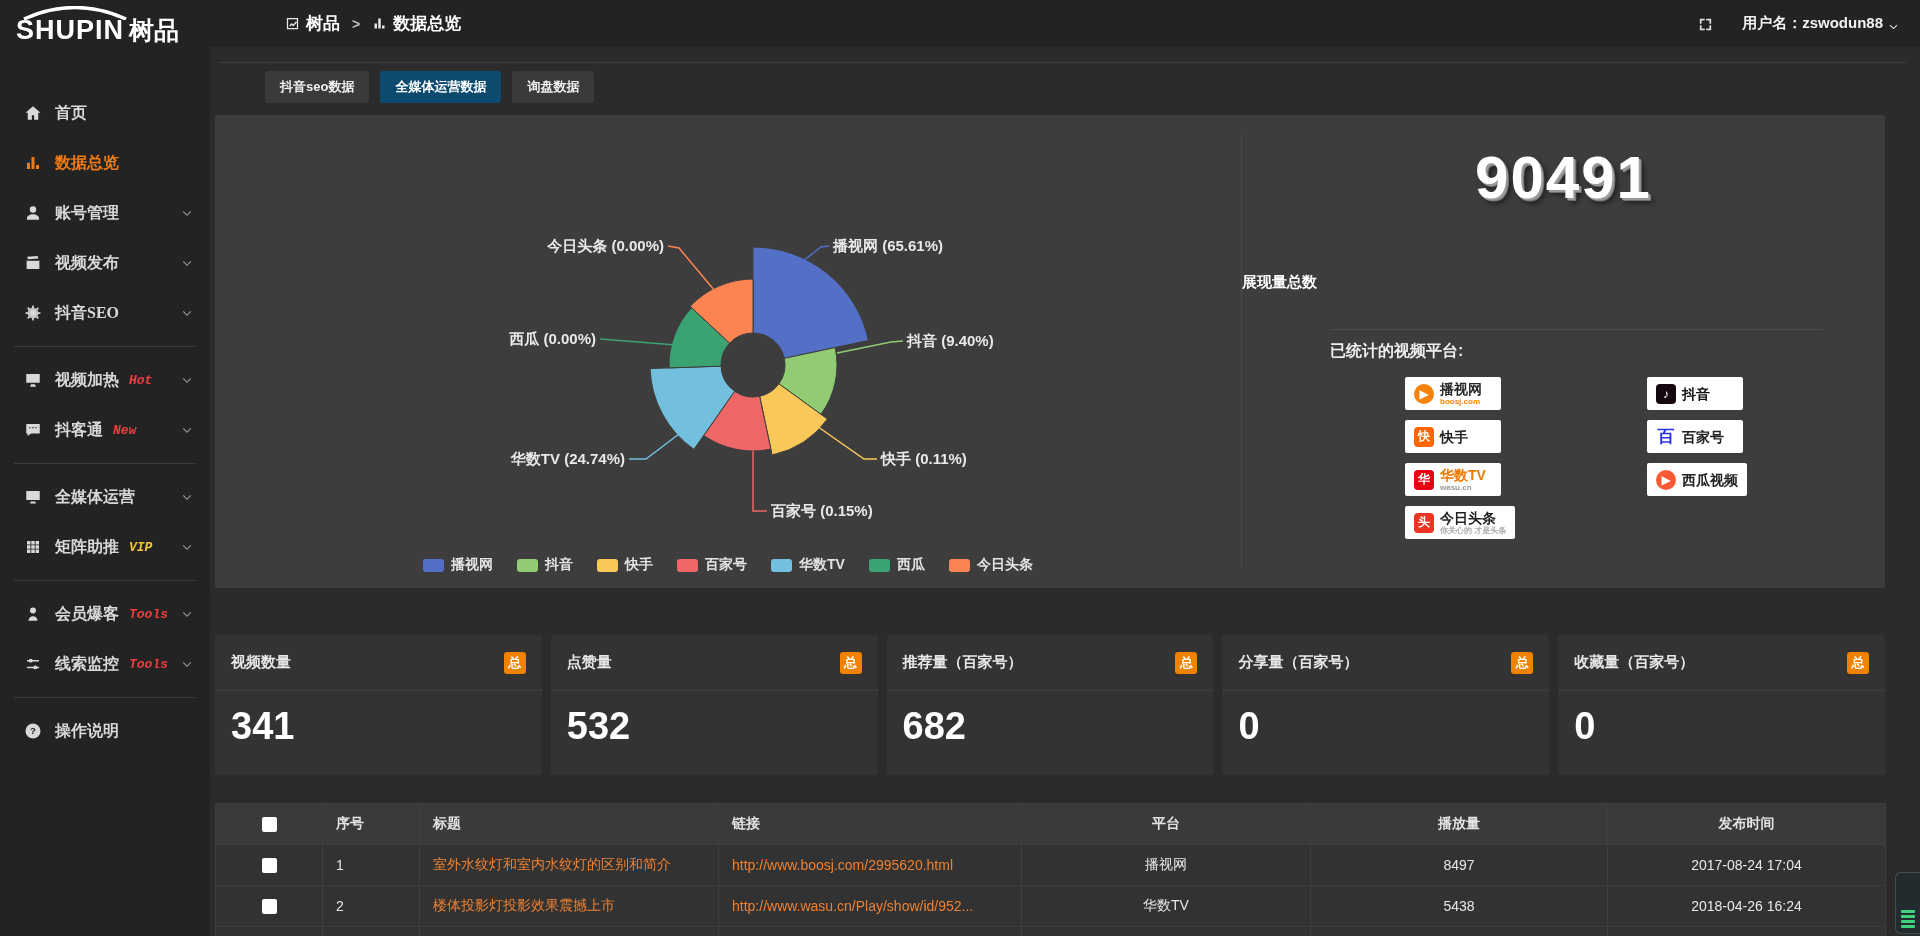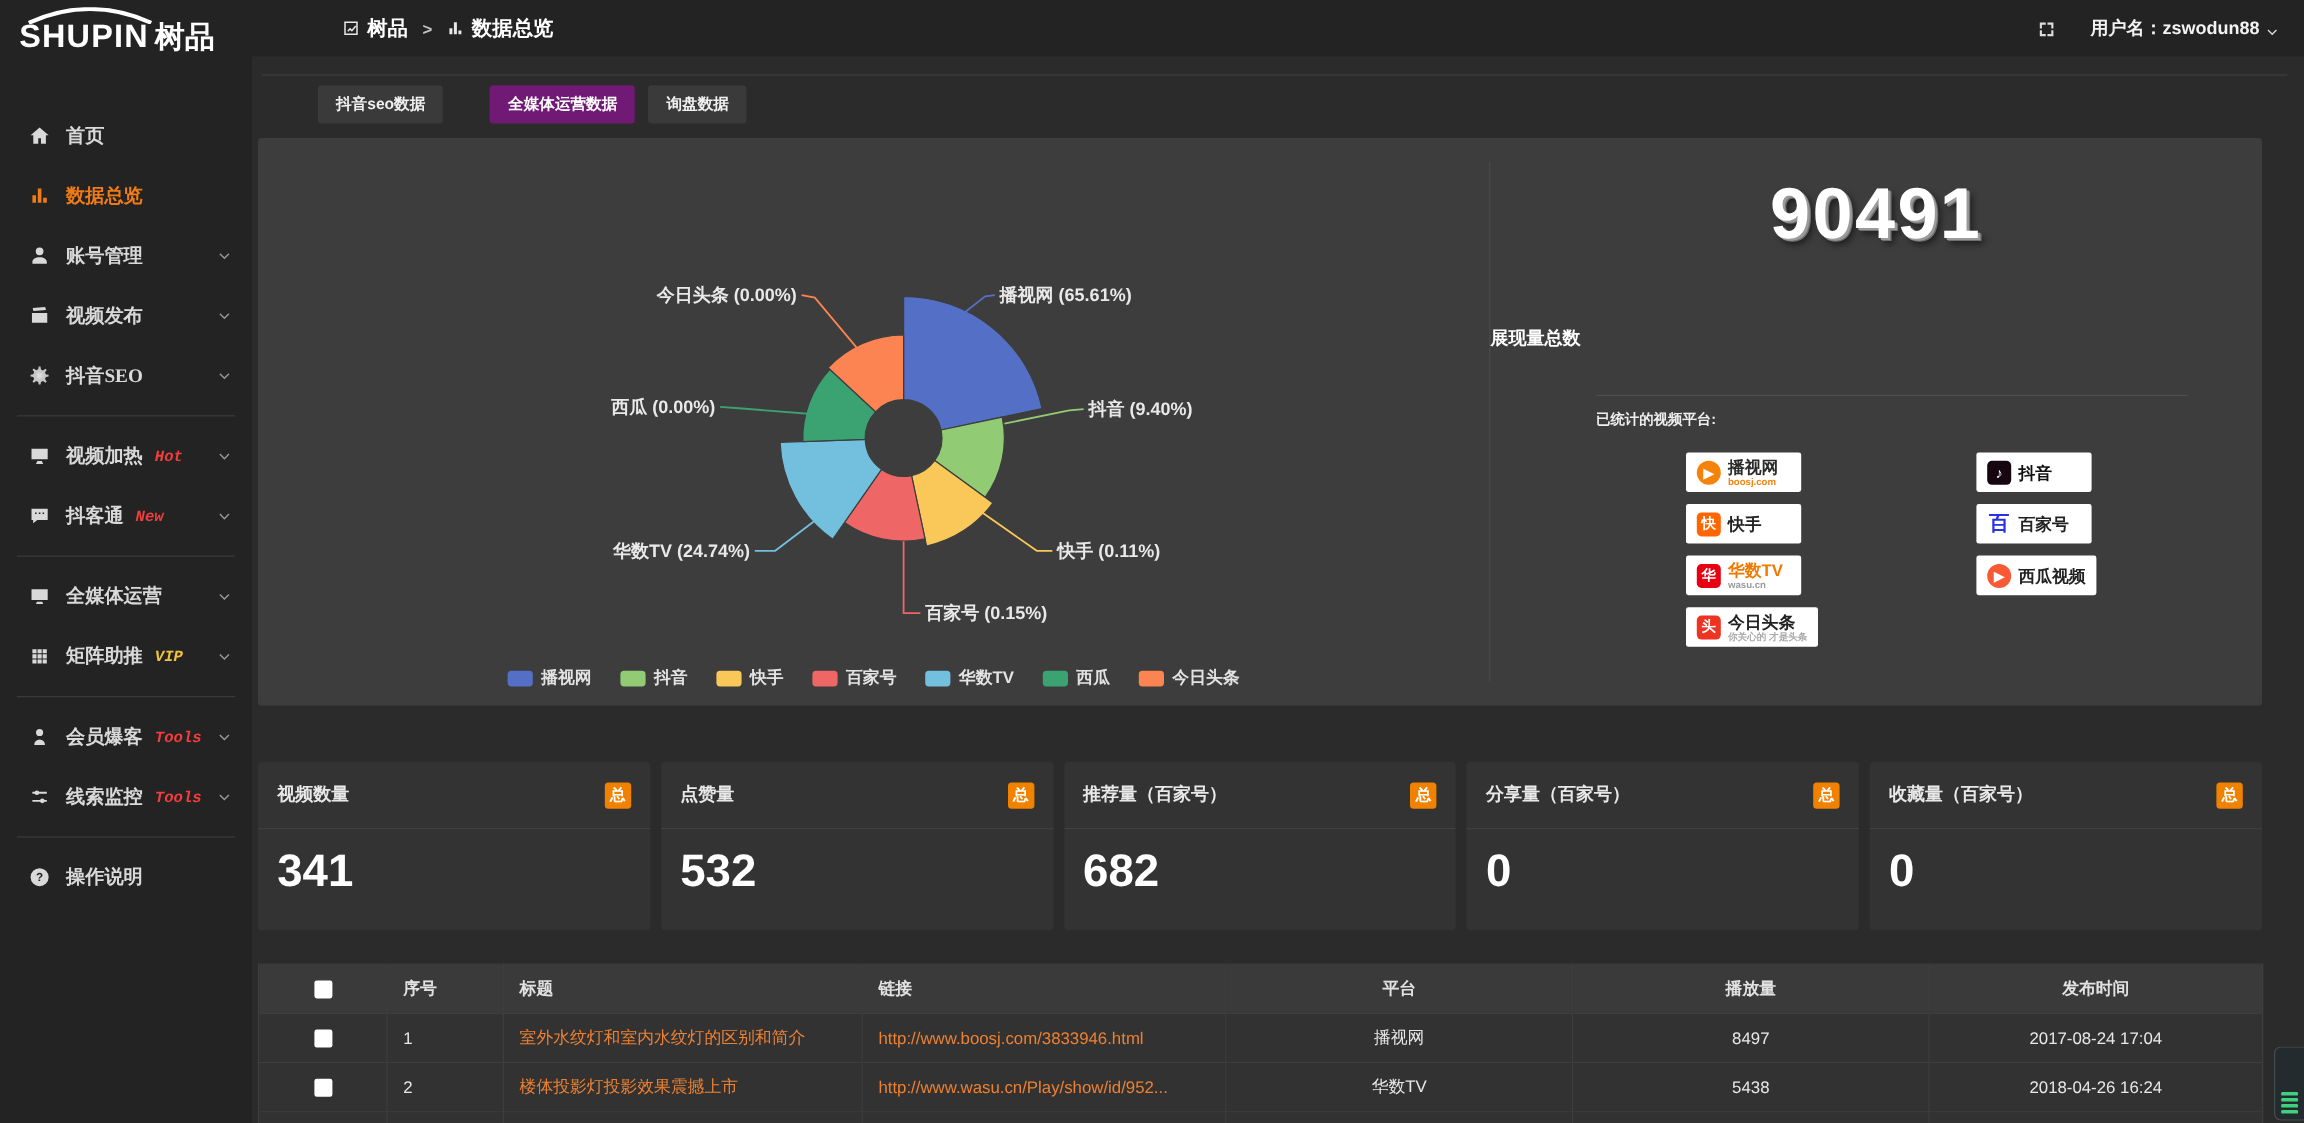--- a/index.html
+++ b/index.html
@@ -36,37 +36,37 @@
   .user-label{margin-left:28px;font-size:15px;font-weight:600;color:#f2f2f2;cursor:pointer;}
   .user-chevron{margin-left:4px;color:#ddd;}
   .user-chevron svg{width:13px;height:13px;display:block;}
   
   #main{position:absolute;left:210px;top:47px;width:1710px;height:889px;}
   .topline{position:absolute;left:8px;right:14px;top:15px;height:1px;background:#3d3d3d;}
   #tabs{position:absolute;left:55px;top:24px;display:flex;}
   .tab{height:32px;padding:0 15px;margin-right:11px;border:none;border-radius:3px;
     background:#3a3a3a;color:#f0f0f0;font-size:13px;font-weight:bold;
     font-family:inherit;cursor:pointer;line-height:32px;}
-  .tab.active{background:#701a75;color:#fff;margin-left:28px;}
+  .tab.active{background:#0c4a6e;color:#fff;}
   
   #panel{position:absolute;left:5px;top:68px;width:1670px;height:473px;background:#3d3d3d;border-radius:3px;}
   #chart-area{position:absolute;left:0;top:0;width:1026px;height:473px;}
   #rose{position:absolute;left:0;top:0;}
   #legend{position:absolute;left:0;bottom:14px;width:100%;display:flex;justify-content:center;align-items:center;}
   .lg-item{display:flex;align-items:center;margin:0 12px;cursor:pointer;}
   .lg-swatch{width:21px;height:13px;border-radius:3px;margin-right:7px;}
   .lg-label{font-size:14px;font-weight:600;color:#e3e3e3;}
   #vdiv{position:absolute;left:1026px;top:20px;bottom:20px;width:1px;background:#4a4a4a;}
   
   #summary{position:absolute;left:1027px;top:0;right:0;bottom:0;}
   .total{position:absolute;top:28px;width:100%;text-align:center;font-size:60px;font-weight:800;color:#fff;
     text-shadow:2px 2px 0 #9a9a9a,3px 3px 0 #6f6f6f,5px 5px 5px rgba(0,0,0,.5);letter-spacing:2px;}
   .total-label{position:absolute;top:158px;width:100%;text-align:left;font-size:15px;font-weight:bold;color:#fff;}
   .hdiv{position:absolute;top:214px;left:88px;right:62px;height:1px;background:#4d4d4d;}
-  .plat-title{position:absolute;top:226px;left:88px;font-size:12px;font-weight:600;color:#eee;}
+  .plat-title{position:absolute;top:226px;left:88px;font-size:16px;font-weight:600;color:#eee;}
   #plat-grid{position:absolute;left:163px;top:262px;display:grid;grid-template-columns:242px max-content;
     grid-row-gap:10px;}
   .plat-badge{display:flex;align-items:center;background:#fff;border-radius:2px;height:33px;
     padding:0 9px;width:fit-content;min-width:78px;}
   .p-icon{width:20px;height:20px;border-radius:4px;display:flex;align-items:center;justify-content:center;
     color:#fff;font-size:12px;font-weight:bold;flex:0 0 20px;}
   .p-icon.round{border-radius:50%;}
   .p-icon.bare{background:transparent !important;font-size:17px;}
   .p-main{margin-left:6px;display:flex;flex-direction:column;justify-content:center;line-height:1;}
   .p-name{font-size:14px;font-weight:bold;}
@@ -478,21 +478,21 @@
               <th class="ac">发布时间</th>
             </tr>
           </thead>
           <tbody>
             <tr>
               <td class="ac">
                 <div class="cb"></div>
               </td>
               <td class="al">1</td>
               <td class="al cell-link">室外水纹灯和室内水纹灯的区别和简介</td>
-              <td class="al cell-link">http://www.boosj.com/3833946.html</td>
+              <td class="al cell-link">http://www.boosj.com/2995620.html</td>
               <td class="ac">播视网</td>
               <td class="ac">8497</td>
               <td class="ac">2017-08-24 17:04</td>
             </tr>
             <tr>
               <td class="ac">
                 <div class="cb"></div>
               </td>
               <td class="al">2</td>
               <td class="al cell-link">楼体投影灯投影效果震撼上市</td>

